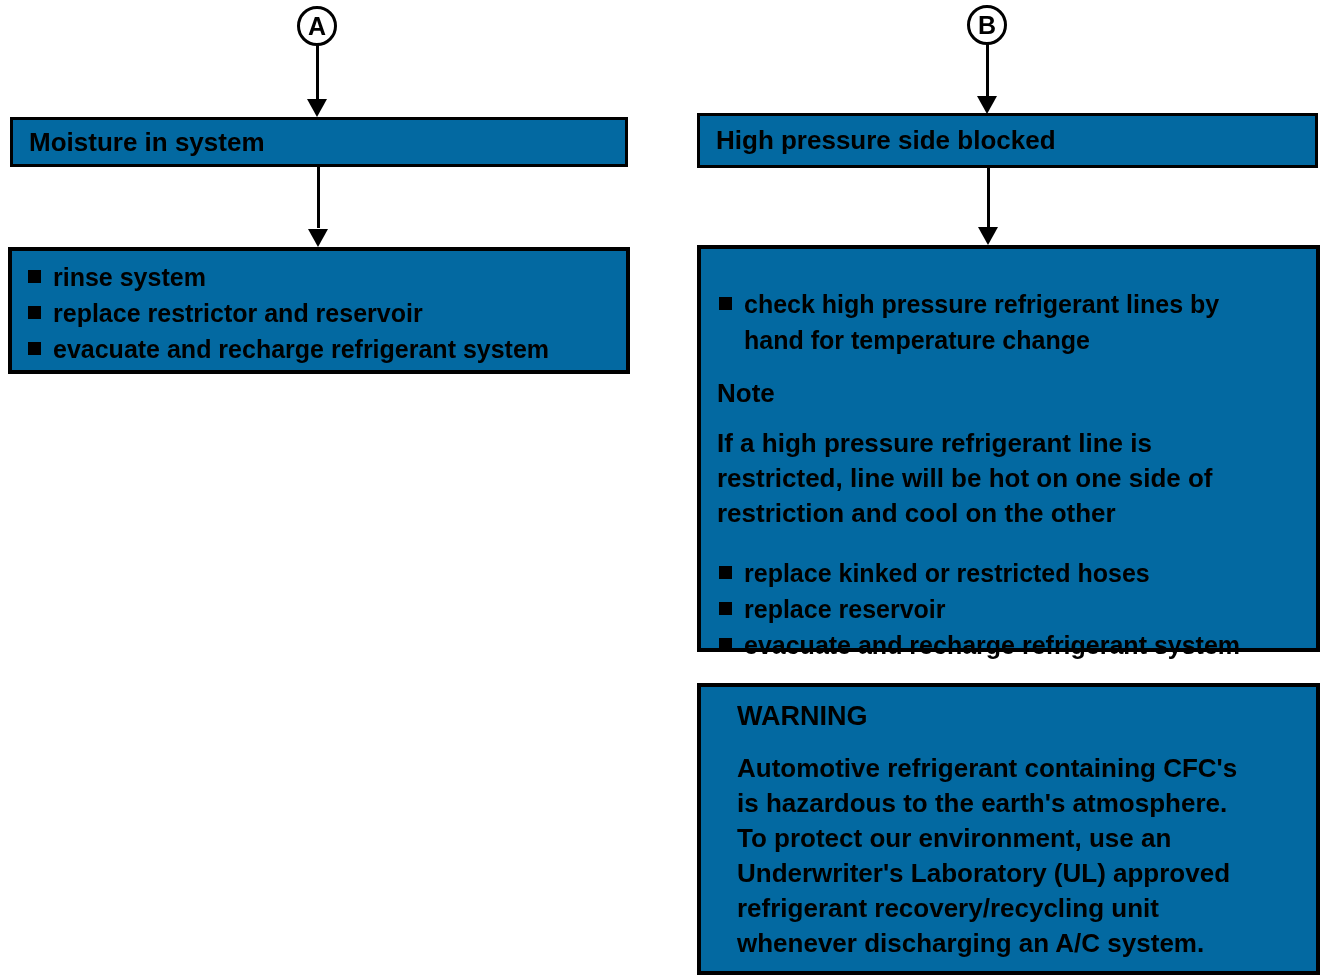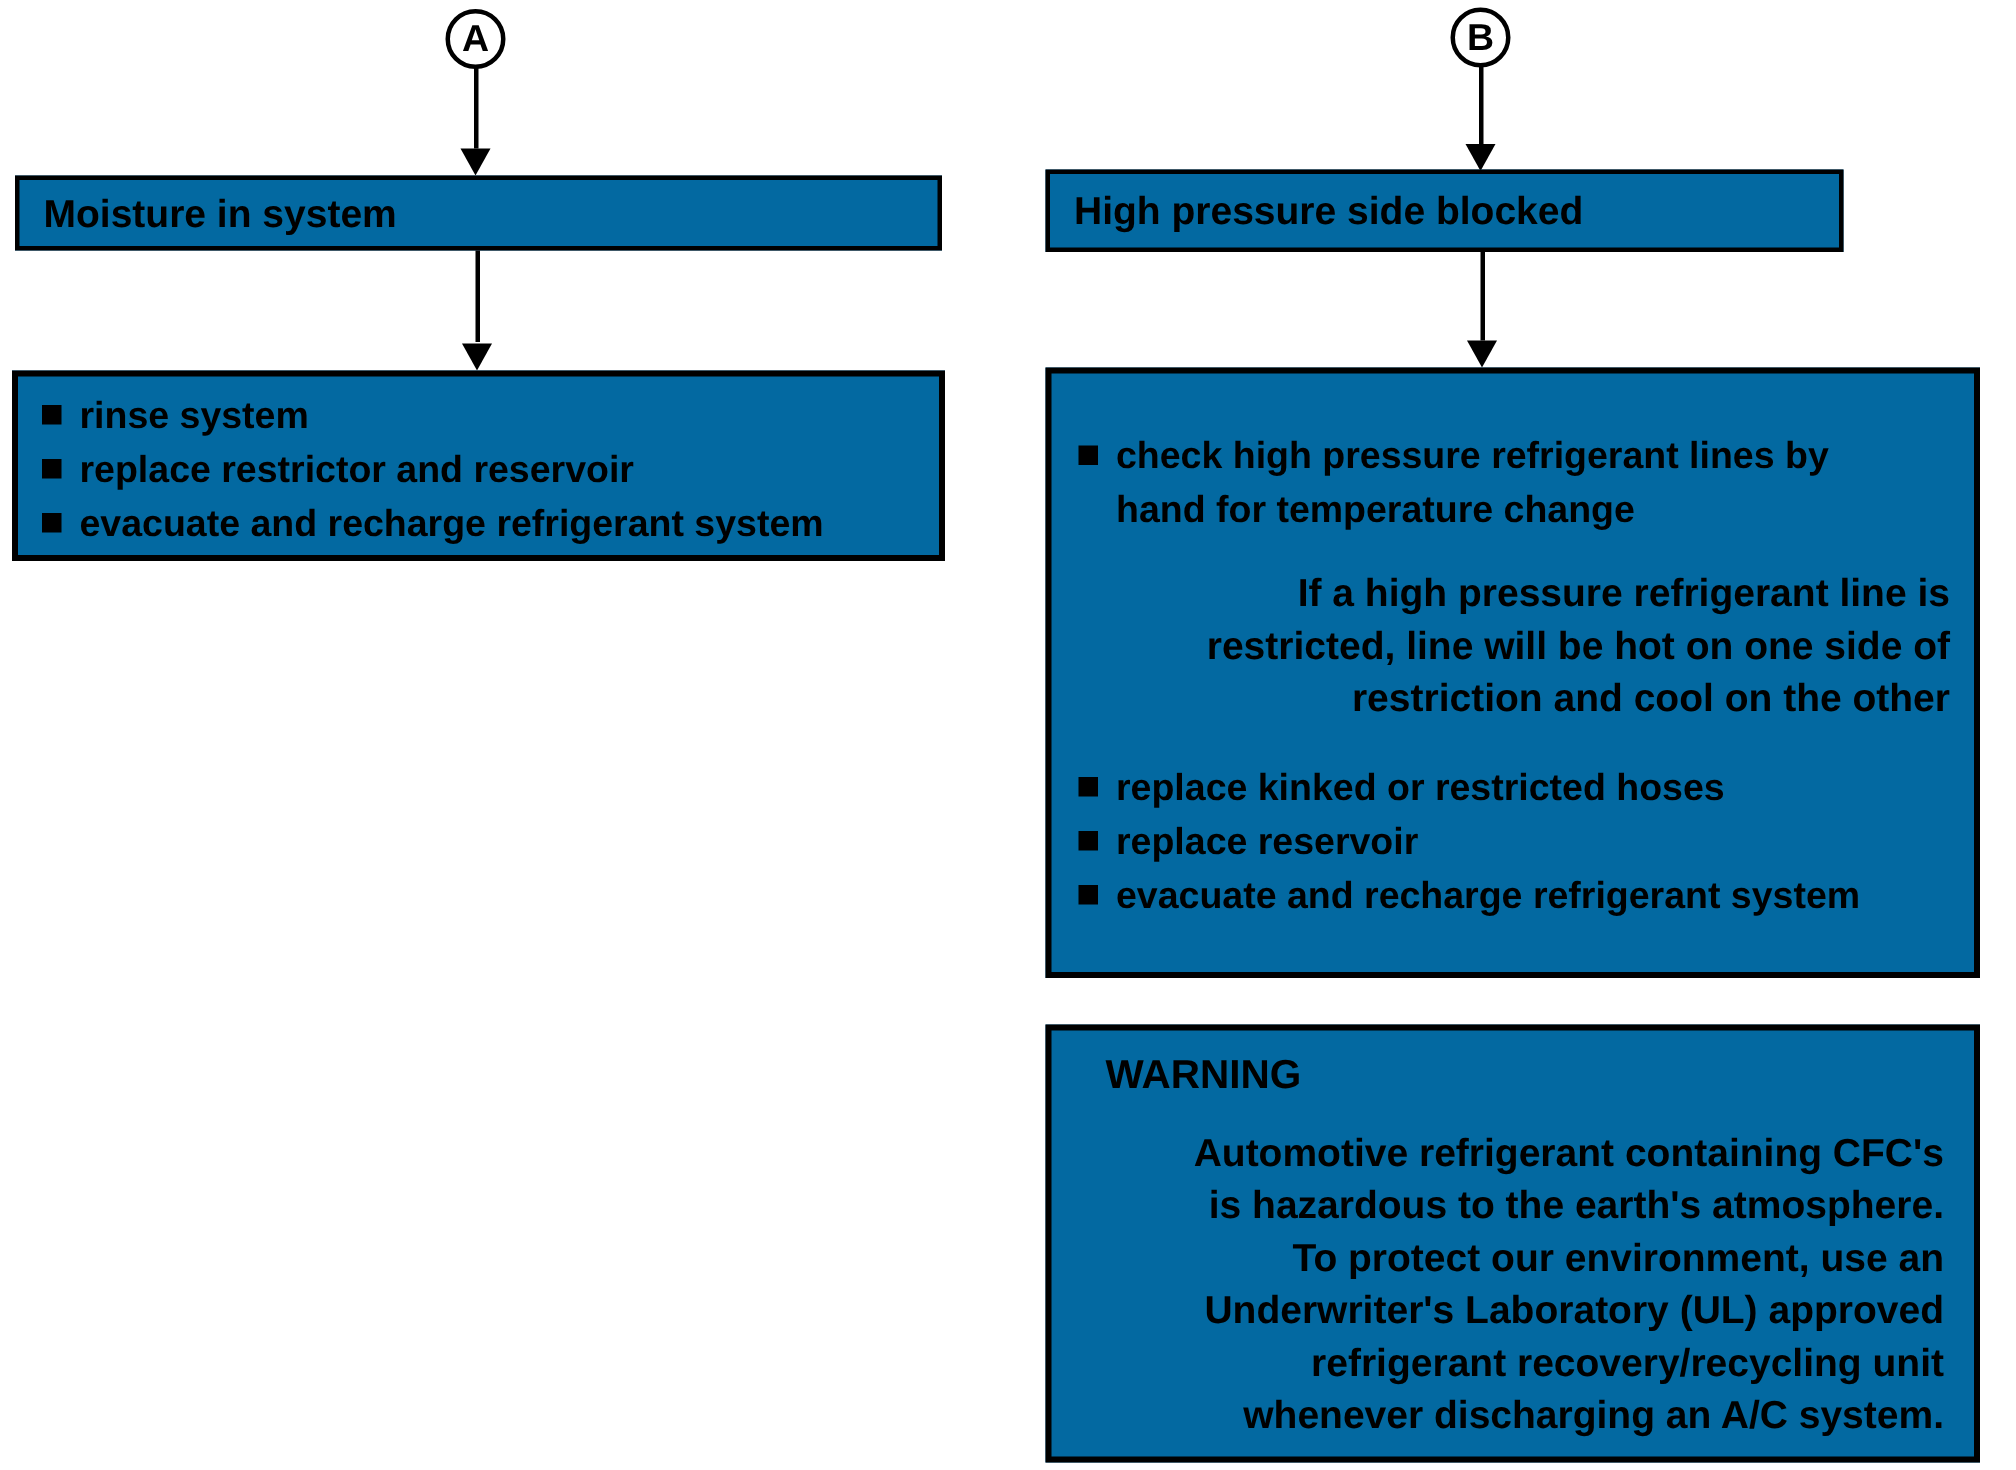--- a/index.html
+++ b/index.html
@@ -46,40 +46,40 @@
     background:#0369a1;
     border:3px solid #000;
     box-sizing:border-box;
   }
   .condition{
     display:flex;align-items:center;
     padding-left:16px;
     font-size:26px;font-weight:700;
   }
   #box-a1{left:10px;top:117px;width:618px;height:50px;}
-  #box-b1{left:697px;top:113px;width:532px;height:55px;}
+  #box-b1{left:697px;top:113px;width:621px;height:55px;}
   #box-a2{left:8px;top:247px;width:622px;height:127px;border-width:4px;padding:8px 14px;}
   #box-b2{left:697px;top:245px;width:623px;height:407px;border-width:4px;padding:10px 16px;}
   #warning-box{left:697px;top:683px;width:623px;height:292px;border-width:4px;padding:14px 20px 0 36px;}
   
   .bullet-row{
     display:flex;align-items:flex-start;
     font-size:25px;line-height:36px;font-weight:700;
   }
   .sq{
     flex:0 0 auto;
     width:13px;height:13px;
     background:#000;
     margin:11px 12px 0 2px;
   }
   .bt{white-space:nowrap;}
   .bt-wrap{white-space:normal;}
   
   .heading{font-size:26px;font-weight:700;line-height:30px;}
-  .lines{font-size:26px;font-weight:700;line-height:35px;text-align:right;}
+  .lines{font-size:26px;font-weight:700;line-height:35px;}
   .line{white-space:nowrap;}
   #check-item{margin-bottom:20px;margin-top:27px;}
   #note-label{margin-bottom:18px;}
   #note-lines{margin-bottom:24px;}
   #warning-label{margin-bottom:20px;font-size:27px;}
 </style>
 </head>
 <body>
 
 <div class="page">
@@ -132,20 +132,21 @@
 
     <div class="box" id="box-b2">
       <div class="bullet-row" id="check-item">
         <span class="sq"></span>
         <div class="bt-wrap">
             <div class="line">check high pressure refrigerant lines by</div>
             <div class="line">hand for temperature change</div>
           </div>
       </div>
 
+      <div class="heading" id="note-label">Note</div>
 
       <div class="lines" id="note-lines">
           <div class="line">If a high pressure refrigerant line is</div>
           <div class="line">restricted, line will be hot on one side of</div>
           <div class="line">restriction and cool on the other</div>
         </div>
 
       <div>
           <div class="bullet-row">
           <span class="sq"></span>

